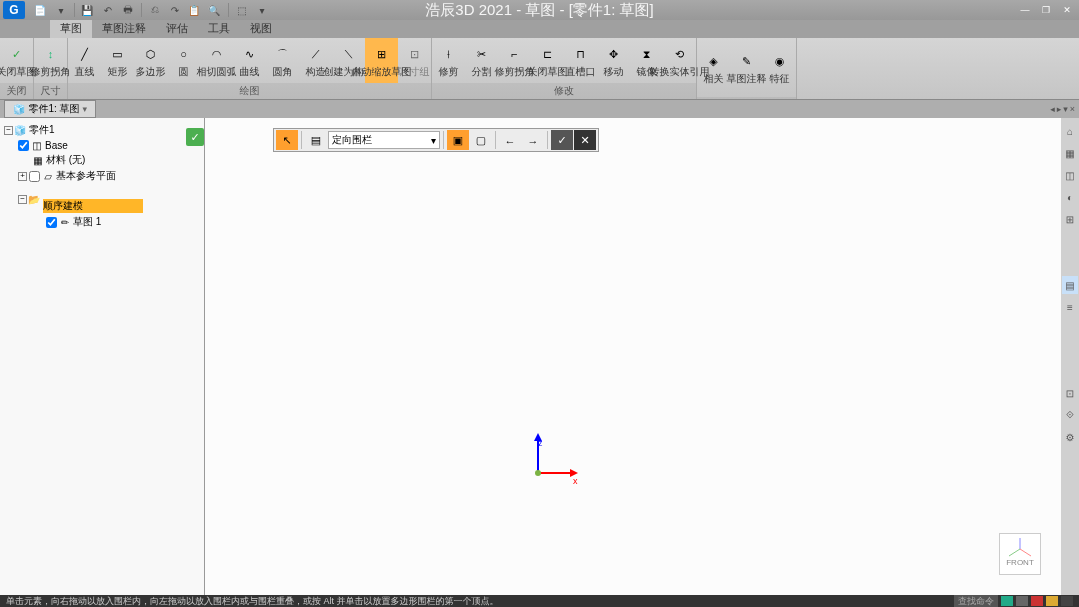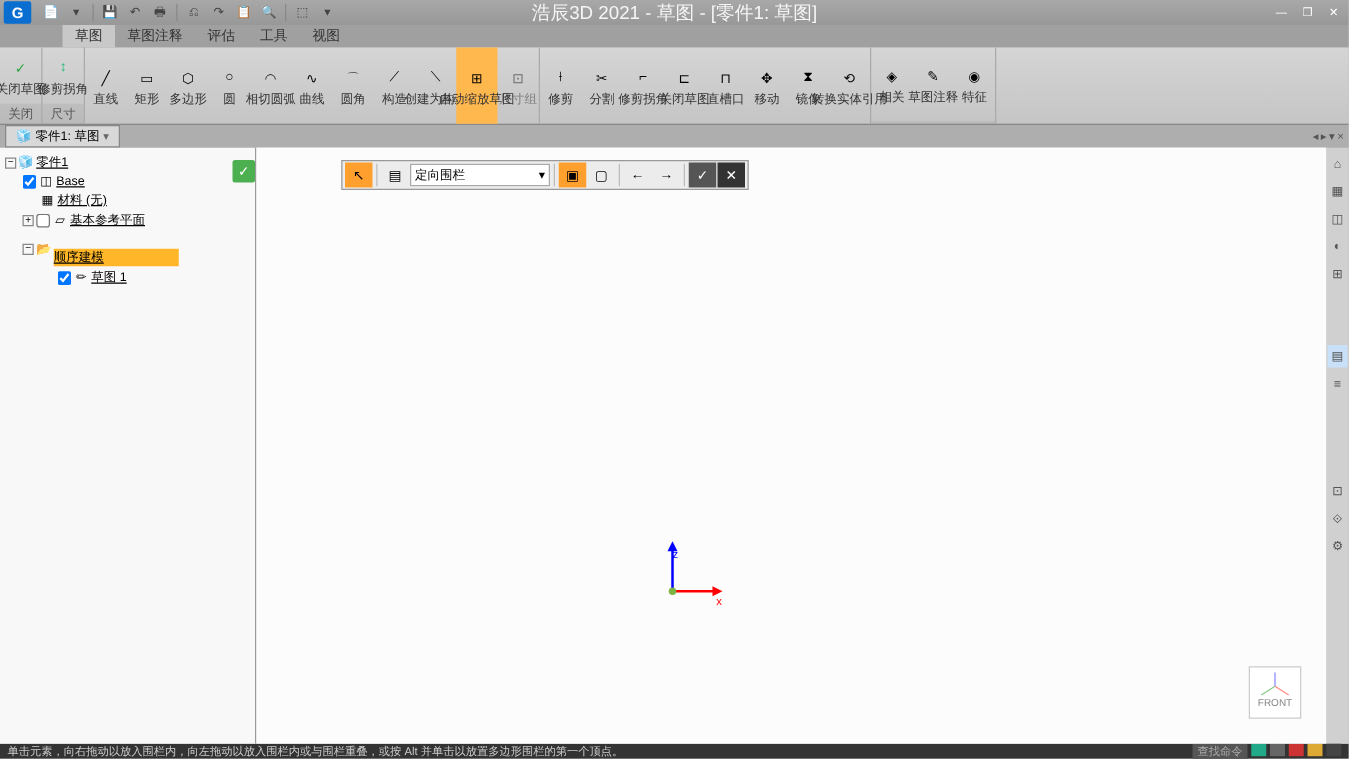--- a/index.html
+++ b/index.html
@@ -38,21 +38,21 @@
     .doc-tabs-right { margin-left: auto; display: flex; gap: 2px; color: #555; font-size: 9px; }
     
     
     .main { display: flex; height: 477px; }
     .tree-panel { width: 205px; background: #f8f8f8; border-right: 1px solid #999; overflow: auto; }
     .tree { padding: 4px; font-size: 10px; }
     .tree-node { display: flex; align-items: center; gap: 2px; padding: 1px 0; white-space: nowrap; }
     .tree-exp { width: 9px; height: 9px; border: 1px solid #888; display: flex; align-items: center; justify-content: center; font-size: 8px; line-height: 8px; cursor: pointer; }
     .tree-chk { width: 11px; height: 11px; }
     .tree-icon { width: 12px; height: 12px; display: inline-flex; align-items: center; justify-content: center; }
-    .tree-label { cursor: pointer; text-decoration: underline; }
+    .tree-label { cursor: pointer; }
     .tree-label.selected { background: #ffb628; margin-top: 14px; }
     .indent1 { padding-left: 14px; }
     .indent2 { padding-left: 28px; }
     .indent3 { padding-left: 42px; }
     .tree-check-icon { position: absolute; left: 186px; top: 128px; width: 18px; height: 18px; background: #4caf50; border-radius: 2px; display: flex; align-items: center; justify-content: center; color: #fff; font-size: 11px; }
     
     
     .canvas { flex: 1; background: #fcfcfc; position: relative; }
     .floating-toolbar { position: absolute; top: 10px; left: 68px; height: 24px; background: #ececec; border: 1px solid #999; display: flex; align-items: center; padding: 0 2px; gap: 1px; }
     .ft-btn { width: 22px; height: 20px; display: flex; align-items: center; justify-content: center; cursor: pointer; font-size: 11px; }
@@ -69,21 +69,21 @@
     
     .view-cube { position: absolute; right: 20px; bottom: 20px; width: 42px; height: 42px; border: 1px solid #ccc; background: #fff; display: flex; align-items: center; justify-content: center; font-size: 8px; color: #888; }
     
     
     .right-sidebar { width: 18px; background: #d0d0d0; display: flex; flex-direction: column; align-items: center; padding-top: 4px; gap: 4px; }
     .rsb-btn { width: 16px; height: 18px; display: flex; align-items: center; justify-content: center; font-size: 10px; color: #555; cursor: pointer; }
     
     
     .statusbar { height: 12px; background: #333; color: #ddd; display: flex; align-items: center; padding: 0 6px; font-size: 9px; }
     .status-hint { flex: 1; color: #ccc; }
-    .status-right { display: flex; gap: 3px; }
+    .status-right { display: flex; align-items: center; gap: 3px; }
     .status-box { padding: 0 4px; background: #555; color: #aaa; }
     .status-chip { width: 12px; height: 10px; }
   </style>
 </head>
 <body>
 
 <div class="titlebar">
   <div class="app-logo">G</div>
   <div class="qat">
     <div class="qat-btn">📄</div>
@@ -176,20 +176,21 @@
         </div>
         <div class="ribbon-big-btn highlighted">
           <div class="ribbon-icon">⊞</div>
           <div class="ribbon-label">自动缩放草图</div>
         </div>
         <div class="ribbon-big-btn disabled">
           <div class="ribbon-icon">⊡</div>
           <div class="ribbon-label">尺寸组</div>
         </div>
       </div>
+      <div class="ribbon-group-label">绘图</div>
     </div>
     <div class="ribbon-group">
       <div class="ribbon-buttons">
         <div class="ribbon-big-btn">
           <div class="ribbon-icon">⟊</div>
           <div class="ribbon-label">修剪</div>
         </div>
         <div class="ribbon-big-btn">
           <div class="ribbon-icon">✂</div>
           <div class="ribbon-label">分割</div>
@@ -212,20 +213,21 @@
         </div>
         <div class="ribbon-big-btn">
           <div class="ribbon-icon">⧗</div>
           <div class="ribbon-label">镜像</div>
         </div>
         <div class="ribbon-big-btn">
           <div class="ribbon-icon">⟲</div>
           <div class="ribbon-label">转换实体引用</div>
         </div>
       </div>
+      <div class="ribbon-group-label">修改</div>
     </div>
     <div class="ribbon-group">
       <div class="ribbon-buttons">
         <div class="ribbon-big-btn">
           <div class="ribbon-icon">◈</div>
           <div class="ribbon-label">相关</div>
         </div>
         <div class="ribbon-big-btn">
           <div class="ribbon-icon">✎</div>
           <div class="ribbon-label">草图注释</div>

